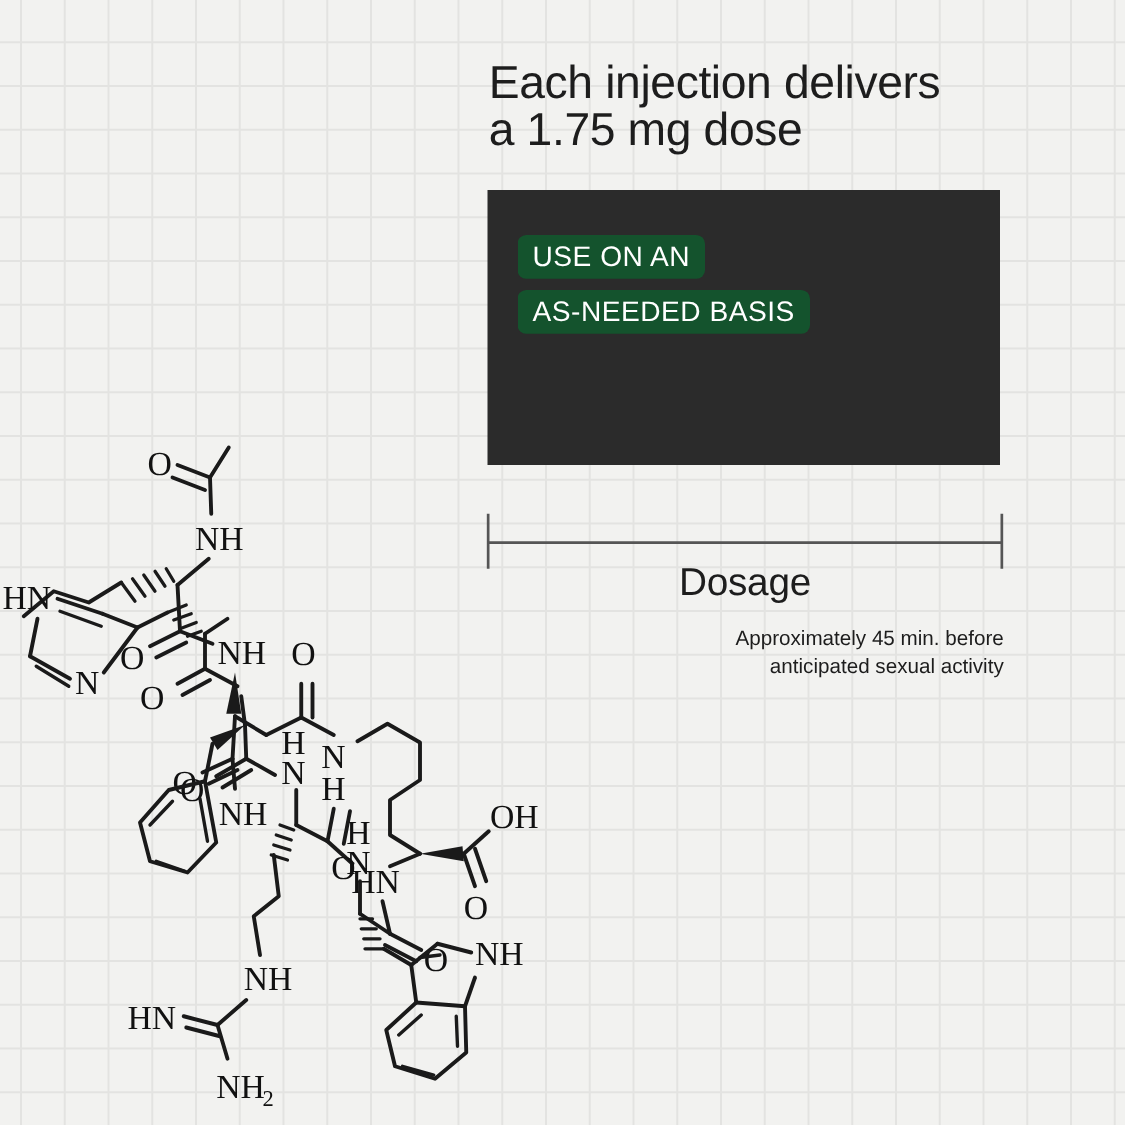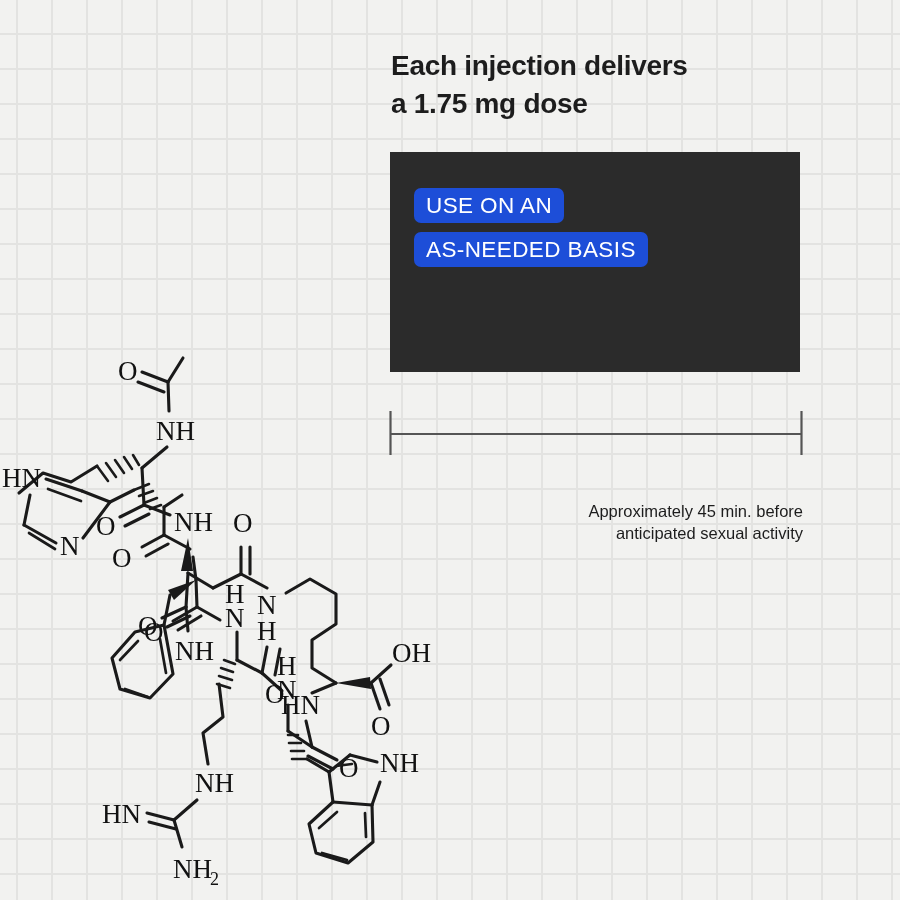--- a/index.html
+++ b/index.html
@@ -26,23 +26,23 @@
     background-position: 16px 33px;
     overflow: hidden;
   }
 
   
   #headline {
     position: absolute;
     left: 391px;
     top: 47px;
     width: 430px;
-    font-size: 28px;
+    font-size: 37px;
     line-height: 38px;
-    font-weight: 700;
+    font-weight: 400;
     color: #1d1d1d;
     letter-spacing: -0.3px;
     white-space: pre-line;
   }
 
   
   #dark-panel {
     position: absolute;
     left: 390px;
     top: 152px;
@@ -59,21 +59,21 @@
   }
   #callout-text {
     font-size: 22.5px;
     line-height: 44px;
     font-weight: 400;
     color: #ffffff;
     letter-spacing: 0.4px;
     white-space: pre-line;
     box-decoration-break: clone;
     -webkit-box-decoration-break: clone;
-    background-color: #1d4ed8;
+    background-color: #14532d;
     padding: 5px 12px;
     border-radius: 7px;
   }
 
   
   #bracket {
     position: absolute;
     left: 389px;
     top: 410px;
     width: 414px;
@@ -148,20 +148,21 @@
   </div>
 
   <div id="bracket">
     <svg width="414" height="46" viewBox="0 0 414 46">
       <line x1="1.5" y1="1" x2="1.5" y2="45" stroke="#555" stroke-width="2.2"></line>
       <line x1="412.5" y1="1" x2="412.5" y2="45" stroke="#555" stroke-width="2.2"></line>
       <line x1="1.5" y1="24" x2="412.5" y2="24" stroke="#555" stroke-width="2.2"></line>
     </svg>
   </div>
 
+  <div id="dosage-title">Dosage</div>
 
   <div id="dosage-sub">Approximately 45 min. before
 anticipated sexual activity</div>
 
   <div id="molecule">
   <svg width="470" height="570" viewBox="0 0 470 570">
 
     <path class="bond" d="M191,23 L176,47"></path>
 
     <path class="bond" d="M176,47 L150,37"></path>

